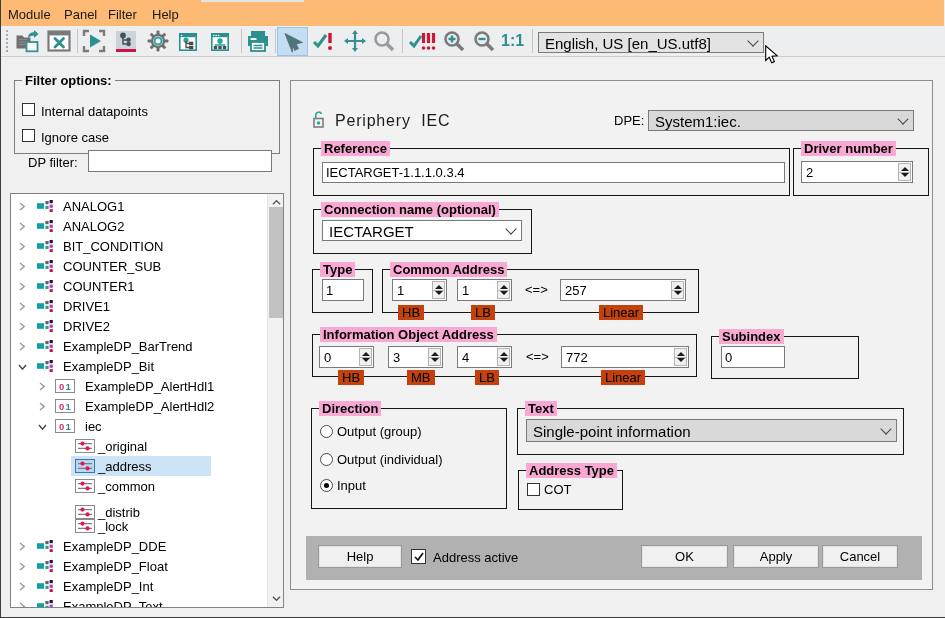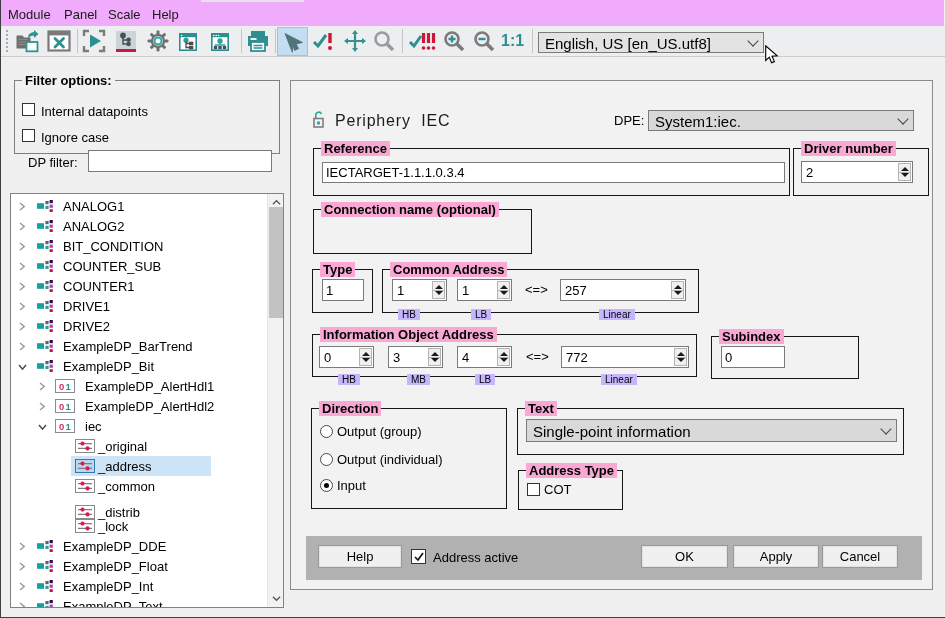--- a/index.html
+++ b/index.html
@@ -1,21 +1,21 @@
 <!DOCTYPE html>
 <html><head>
 <meta charset="utf-8">
 <style>
 * { margin:0; padding:0; box-sizing:border-box; }
 html,body { width:945px; height:618px; overflow:hidden; }
 body { font-family:"Liberation Sans", sans-serif; font-size:13px; color:#000; background:#f0f0f0; }
 #win { position:absolute; left:0; top:0; width:945px; height:618px; background:#f0f0f0; }
 .abs { position:absolute; }
 
-#menubar { position:absolute; left:1px; top:0; width:943px; height:26px; background:#f0abfc; }
+#menubar { position:absolute; left:1px; top:0; width:943px; height:26px; background:#fdba74; }
 .mitem { position:absolute; top:7px; font-size:13px; color:#1a1a1a; }
 
 #toolbar { position:absolute; left:1px; top:26px; width:944px; height:31px; background:#eceeef; border-bottom:1px solid #cdcdcd; }
 .tsep { position:absolute; top:3px; width:1px; height:24px; background:#c6c6c6; }
 .ticon { position:absolute; top:3px; width:24px; height:24px; }
 
 .gbox { position:absolute; border:1px solid #161616; }
 .glabel { position:absolute; top:-8px; left:7px; padding:0 3px; font-weight:bold; font-size:13px; background:#f0f0f0; white-space:nowrap; }
 .chk { position:absolute; width:13px; height:13px; border:1px solid #333; background:#fff; }
 .inp { position:absolute; background:#fff; border:1px solid #7a7a7a; font-size:13px; padding:0 3px; display:flex; align-items:center; white-space:nowrap; overflow:hidden;}
@@ -28,38 +28,38 @@
 #panel { position:absolute; left:290px; top:80px; width:643px; height:510px; background:#f2f2f2; border:1px solid #8c8c8c; }
 #pin { position:absolute; left:1px; top:3px; width:640px; height:100%; }
 #panel .glabel { background:#f9a8d4; }
 .spin { position:absolute; background:#fff; border:1px solid #7a7a7a; }
 .spin .val { position:absolute; left:4px; top:50%; transform:translateY(-50%); font-size:13px; }
 .spinbtn { position:absolute; right:1px; top:1px; bottom:1px; width:13px; border:1px solid #b4b4b4; background:#f0f0f0; }
 .spinbtn:before, .spinbtn:after { content:""; position:absolute; left:1.5px; border-left:4px solid transparent; border-right:4px solid transparent; }
 .spinbtn:before { top:3px; border-bottom:4.5px solid #1a1a1a; }
 .spinbtn:after { bottom:3px; border-top:4.5px solid #1a1a1a; }
 .spinbtn .mid { position:absolute; top:50%; left:0; right:0; height:1px; background:#b4b4b4; }
-.blab { position:absolute; font-size:10px; background:#c4b5fd; padding:0 4px; white-space:nowrap; }
+.blab { position:absolute; font-size:13px; background:#c2410c; padding:0 4px; white-space:nowrap; }
 .radio { position:absolute; width:13px; height:13px; border:1px solid #4a4a4a; border-radius:50%; background:#fff; }
 .combo { position:absolute; border:1px solid #7a7a7a; background:#d9d9d9; font-size:15px; }
 .combo .txt { position:absolute; left:6px; top:50%; transform:translateY(-50%); white-space:nowrap; }
 .cchev { position:absolute; right:6px; top:50%; width:8px; height:8px; margin-top:-6px; border-right:1.6px solid #444; border-bottom:1.6px solid #444; transform:rotate(45deg); }
 
 #btmbar { position:absolute; left:14px; top:452px; width:616px; height:44px; background:#b1b1b1; }
 .btn { position:absolute; top:9px; height:23px; background:#f0f0f0; border:1px solid #9a9a9a; box-shadow:0 0 0 1px #e3e3e3 inset; font-size:13px; text-align:center; line-height:21px; }
 </style>
 </head>
 <body>
 <div id="win">
   <div class="abs" style="left:0; top:0; width:1px; height:618px; background:#3e3e42;"></div>
   <div class="abs" style="left:0; top:617px; width:945px; height:1px; background:#3e3e42;"></div>
   <div id="menubar">
     <span class="mitem" style="left:7px;">Module</span>
     <span class="mitem" style="left:63px;">Panel</span>
-    <span class="mitem" style="left:107px;">Scale</span>
+    <span class="mitem" style="left:107px;">Filter</span>
     <span class="mitem" style="left:151px;">Help</span>
   </div>
   <div id="toolbar">
 
     <svg class="ticon" style="left:14px;" viewBox="0 0 24 24">
       <path d="M1.5 6.5 h6 l1.5 2 h6.5 v11 h-14 z" fill="#6f6f6f"></path>
       <path d="M3.5 10.5 h9 M3.5 13 h9 M3.5 15.5 h9" fill="none" stroke="#8f8f8f" stroke-width="0.9"></path>
       <path d="M13 9 c0-4.2 3-5.8 6-5.8 V1 l4.5 4 -4.5 4 V6.7 c-2.6 0-4.5 0.6-6 2.3 z" fill="#2e9391"></path>
       <rect x="11.5" y="13" width="11" height="9.3" fill="#fff" stroke="#2e9391" stroke-width="1.8"></rect>
     </svg>
@@ -499,20 +499,24 @@
     <div class="spin" style="left:509px; top:77px; width:112px; height:22px;">
           <span class="val">2</span>
           <div class="spinbtn">
             <div class="mid"></div>
           </div>
         </div>
 
     <div class="gbox" style="left:21px; top:125px; width:219px; height:45px;">
       <span class="glabel">Connection name (optional)</span>
     </div>
+    <div class="combo" style="left:30px; top:136px; width:200px; height:21px; background:#fff;">
+      <span class="txt">IECTARGET</span>
+      <div class="cchev"></div>
+    </div>
 
     <div class="gbox" style="left:20px; top:185px; width:61px; height:44px;">
       <span class="glabel">Type</span>
     </div>
     <div class="inp" style="left:30px; top:195px; width:42px; height:22px;">1</div>
 
     <div class="gbox" style="left:90px; top:185px; width:317px; height:44px;">
       <span class="glabel">Common Address</span>
       <span class="blab" style="left:15px; bottom:-8px;">HB</span>
       <span class="blab" style="left:88px; bottom:-8px;">LB</span>

